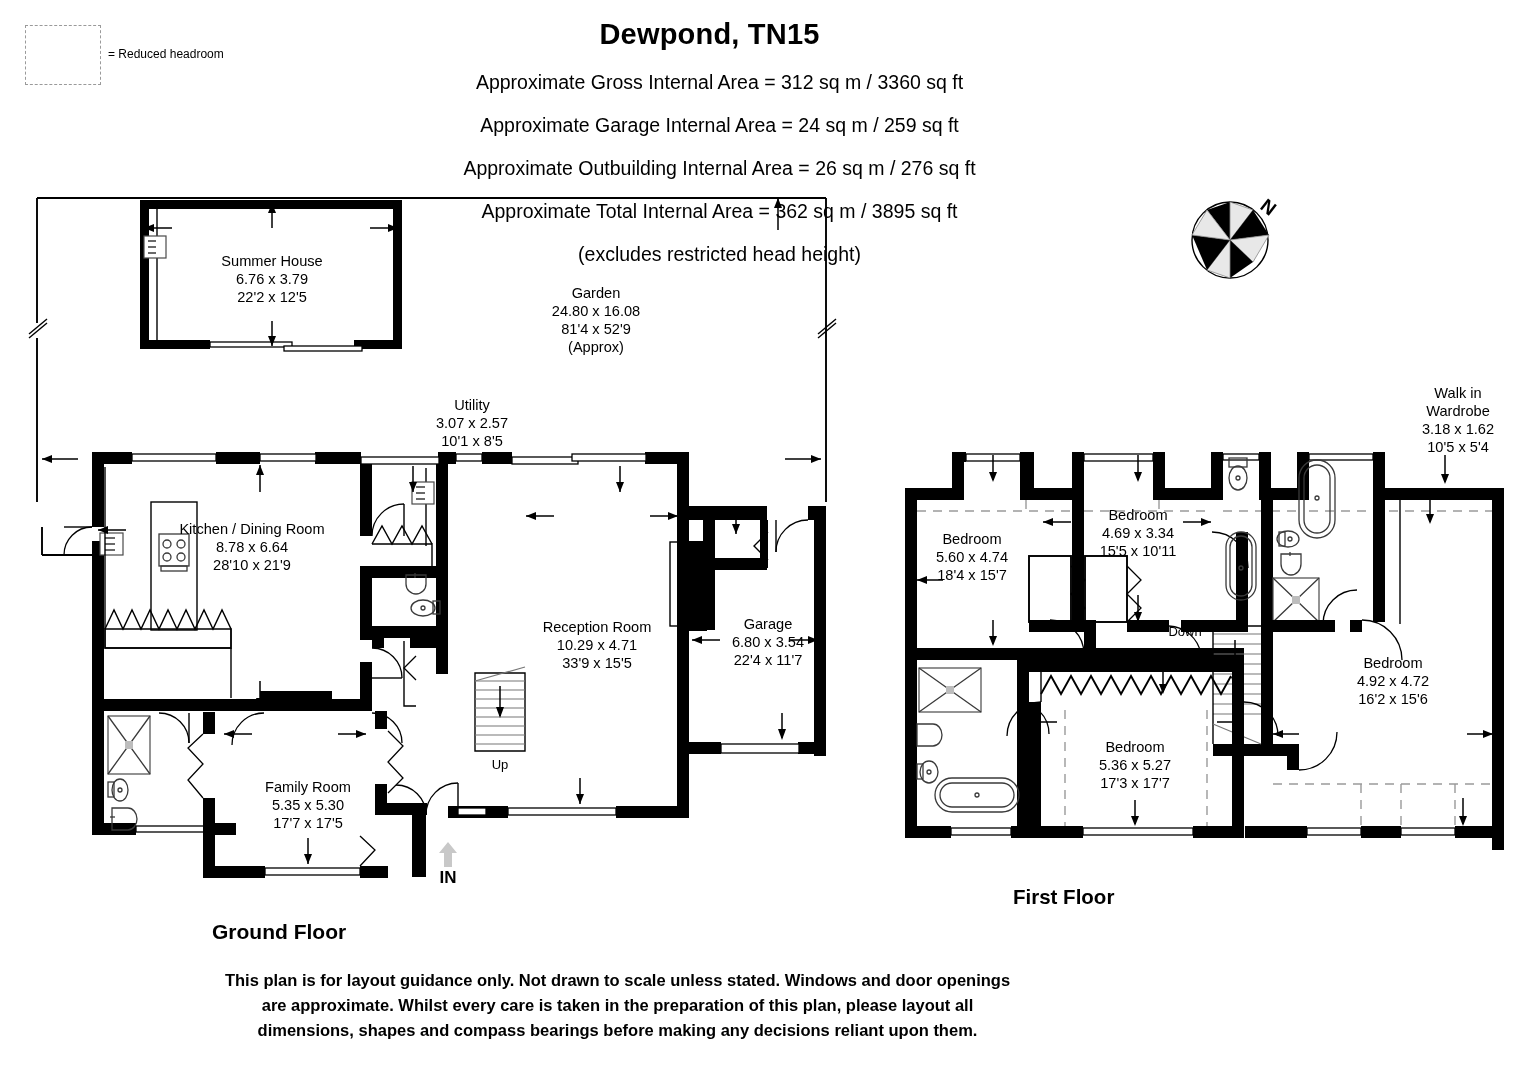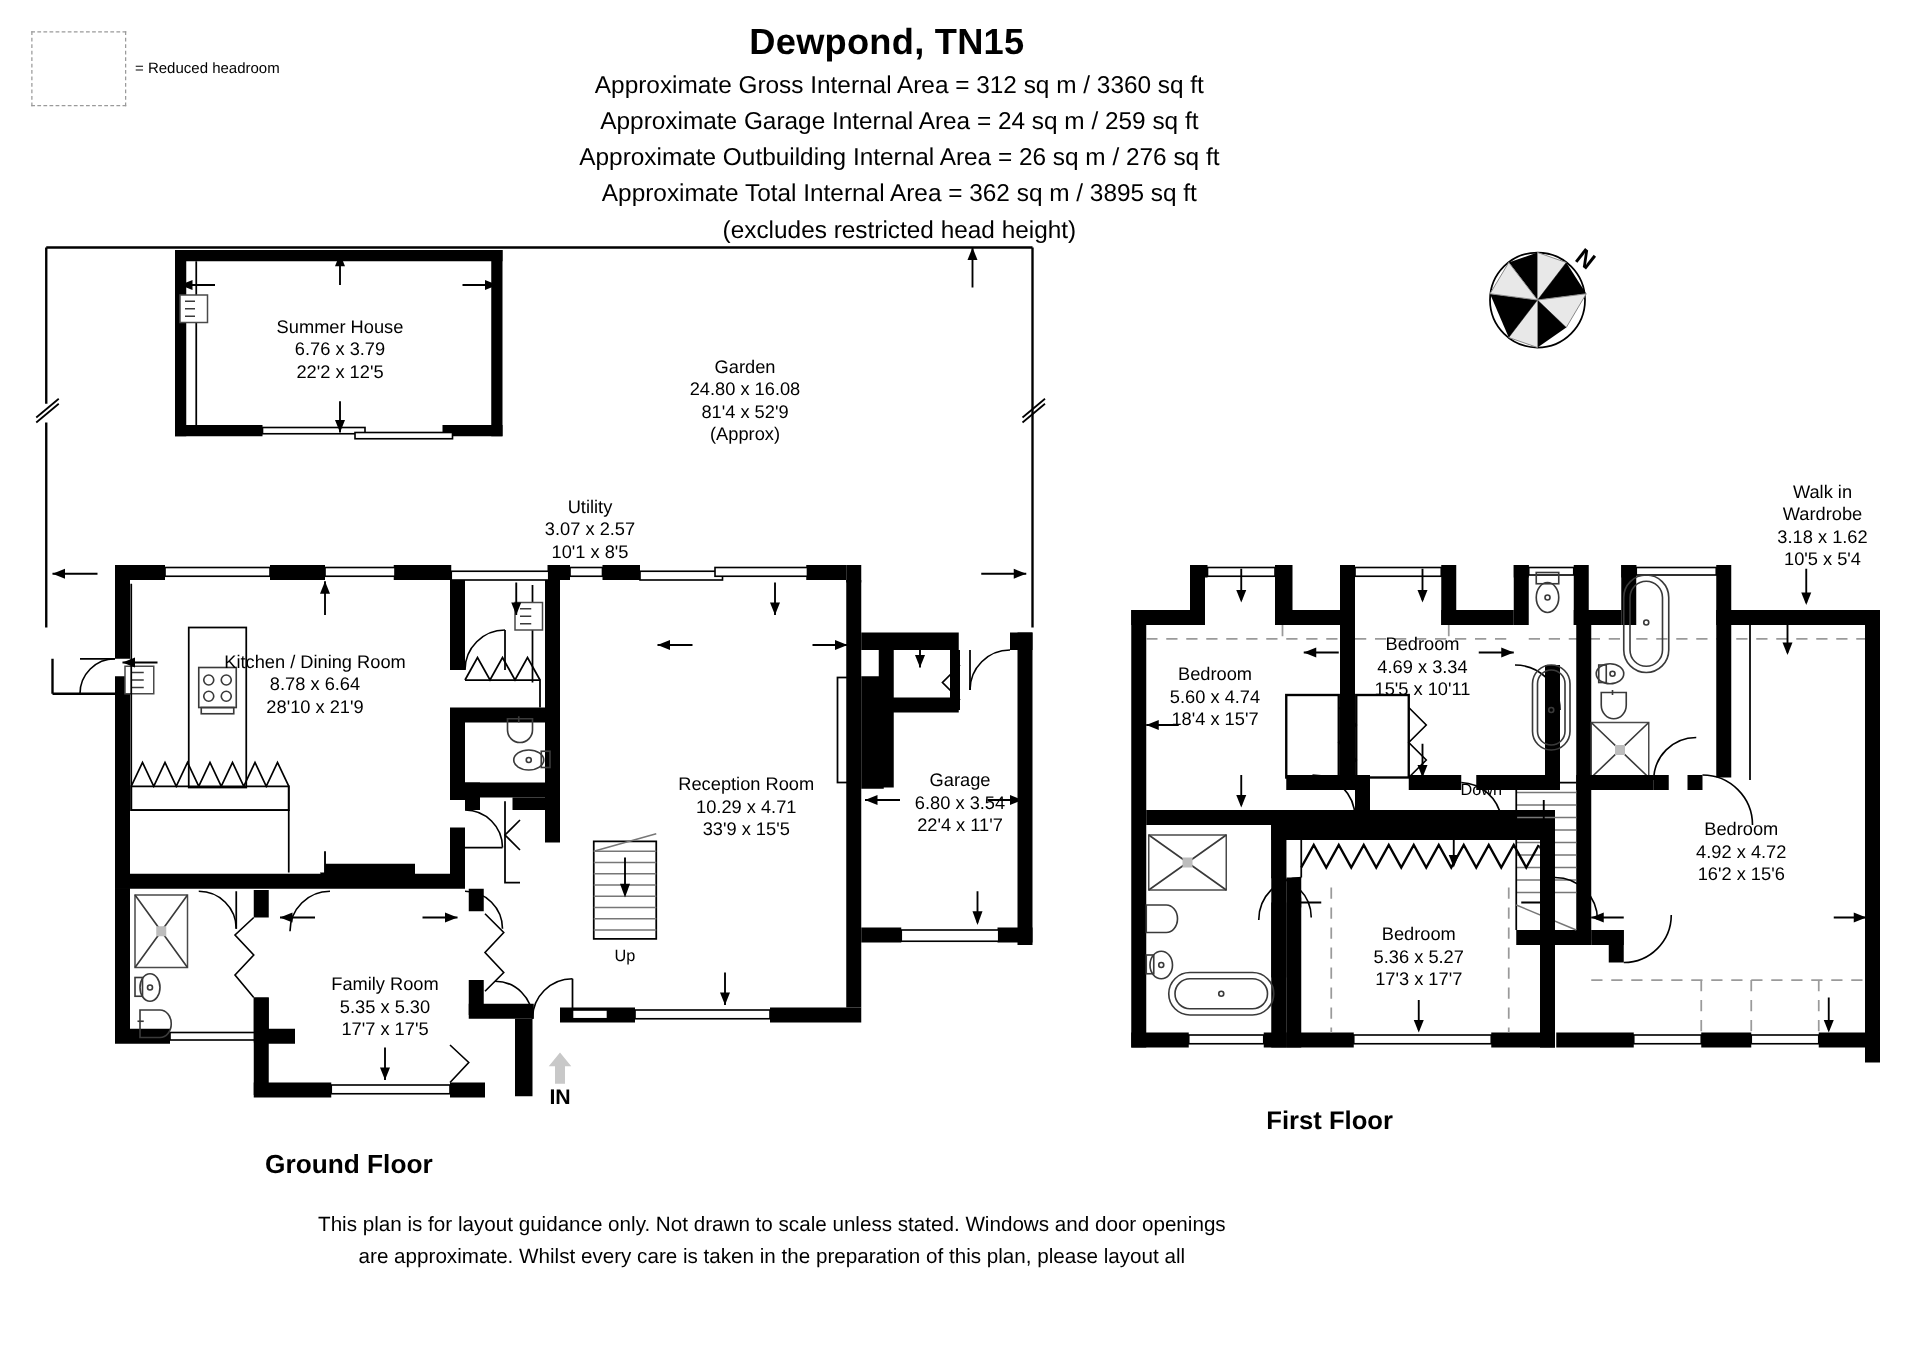--- a/index.html
+++ b/index.html
@@ -3,22 +3,22 @@
 <meta charset="utf-8">
 <style>
   html,body{margin:0;padding:0;background:#ffffff;}
   body{width:1529px;height:1080px;position:relative;overflow:hidden;
        font-family:"Liberation Sans","DejaVu Sans",sans-serif;color:#000;}
   .abs{position:absolute;}
   #legend-box{left:25px;top:25px;width:74px;height:58px;border:1.6px dashed #9a9a9a;}
   #legend-label{left:108px;top:47px;font-size:12px;white-space:nowrap;}
   #header{left:0;top:18px;width:1419px;text-align:center;}
   #title{font-size:29px;font-weight:bold;letter-spacing:.2px;}
-  .hline{font-size:19.5px;margin-top:6px;padding-left:20px;}
-  #footer{left:0;top:968px;width:1235px;text-align:center;font-size:16.5px;line-height:25px;}
+  .hline{font-size:19.5px;margin-top:20px;padding-left:20px;}
+  #footer{left:0;top:968px;width:1235px;text-align:center;font-size:16.5px;line-height:25px;font-weight:bold;}
   #gf-label{left:212px;top:920px;font-size:21px;font-weight:bold;}
   #ff-label{left:1013px;top:885px;font-size:20.5px;font-weight:bold;}
   svg{display:block;position:absolute;overflow:visible;}
   .w{fill:#000;}
   .thin{fill:none;stroke:#000;stroke-width:1.4;}
   .thin2{fill:none;stroke:#000;stroke-width:1.9;}
   .fix{fill:none;stroke:#3a3a3a;stroke-width:1.3;}
   .fixlite{fill:#fff;stroke:#4a4a4a;stroke-width:1.2;}
   .dash{fill:none;stroke:#9a9a9a;stroke-width:1.4;stroke-dasharray:9 7;}
   .dim{fill:none;stroke:#000;stroke-width:1.5;}
@@ -640,13 +640,14 @@
   <text class="txt" x="240" y="372">Bedroom</text>
   <text class="txt" x="240" y="390">5.36 x 5.27</text>
   <text class="txt" x="240" y="408">17'3 x 17'7</text>
 </svg>
 
 <div class="abs" id="ff-label">First Floor</div>
 
 <div class="abs" id="footer">
   <div>This plan is for layout guidance only. Not drawn to scale unless stated. Windows and door openings</div>
   <div>are approximate. Whilst every care is taken in the preparation of this plan, please layout all</div>
+  <div>dimensions, shapes and compass bearings before making any decisions reliant upon them.</div>
 </div>
 
 </body></html>

